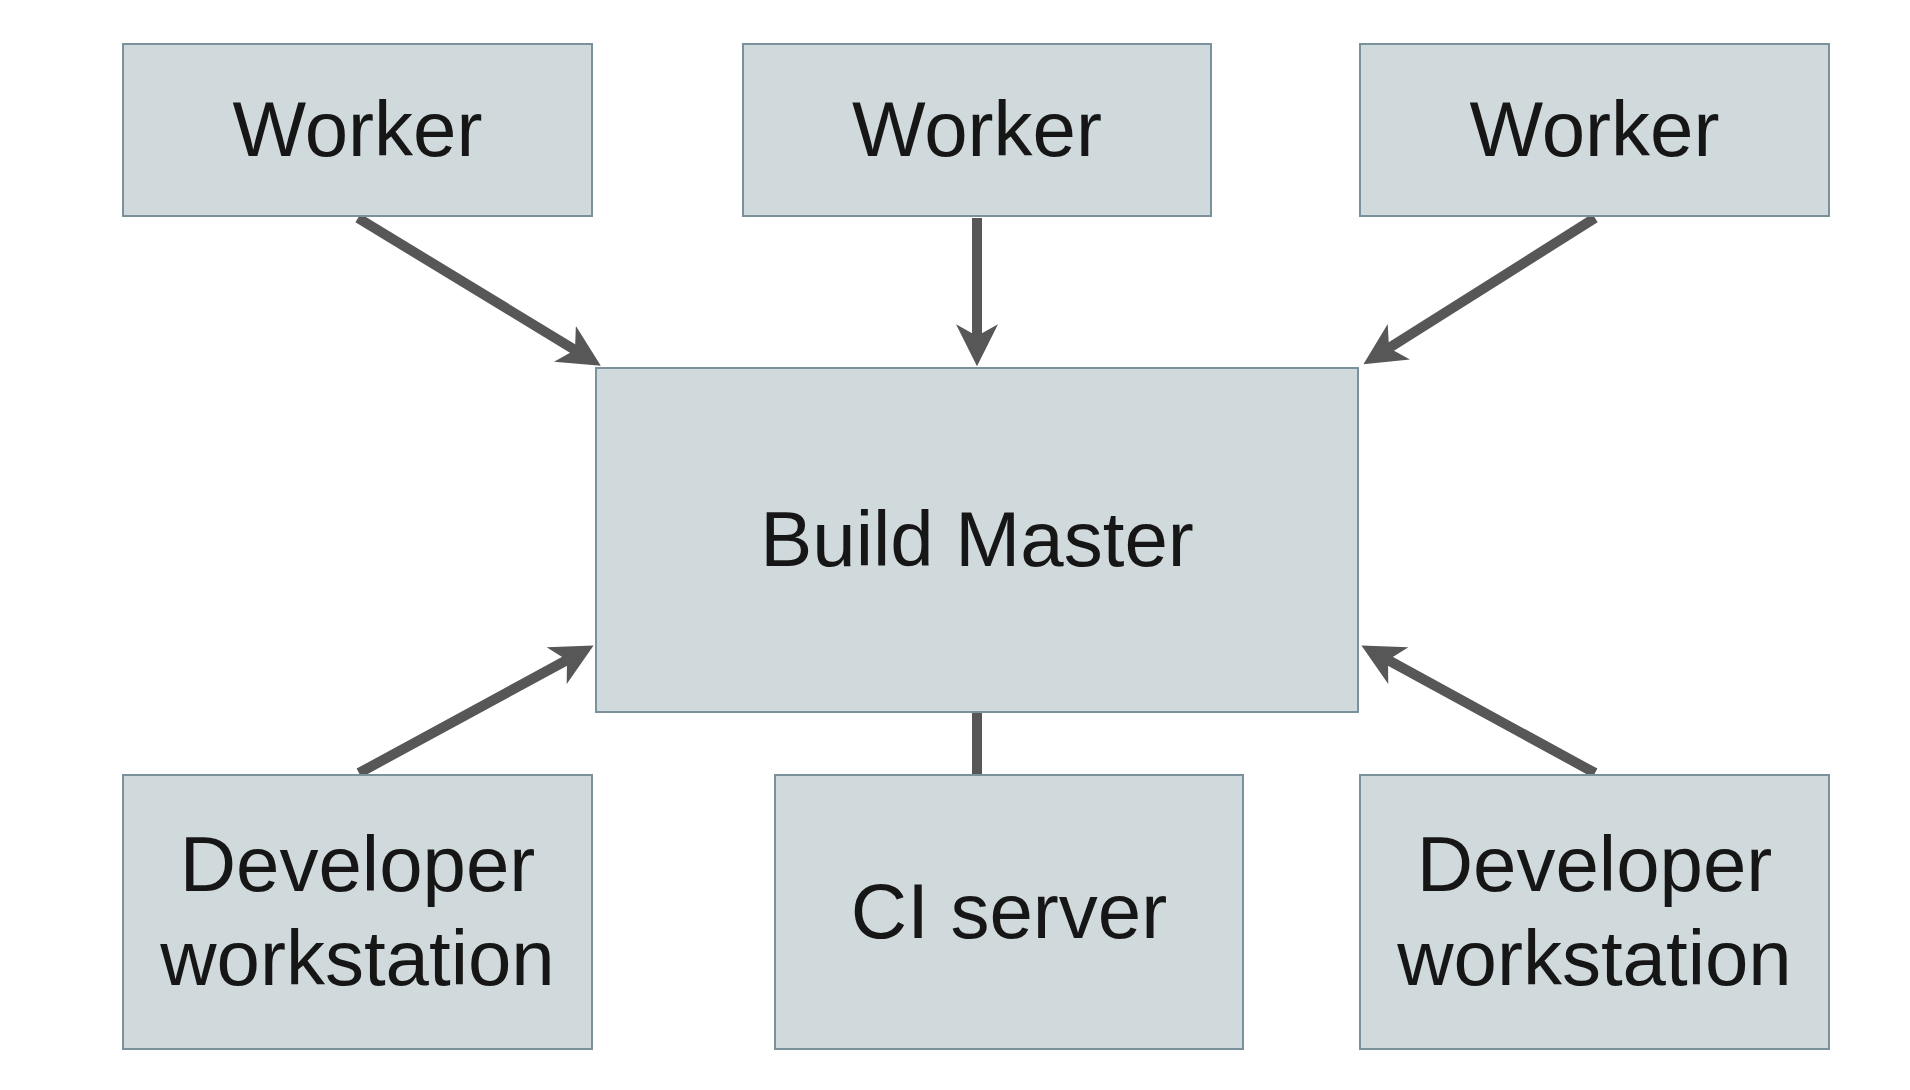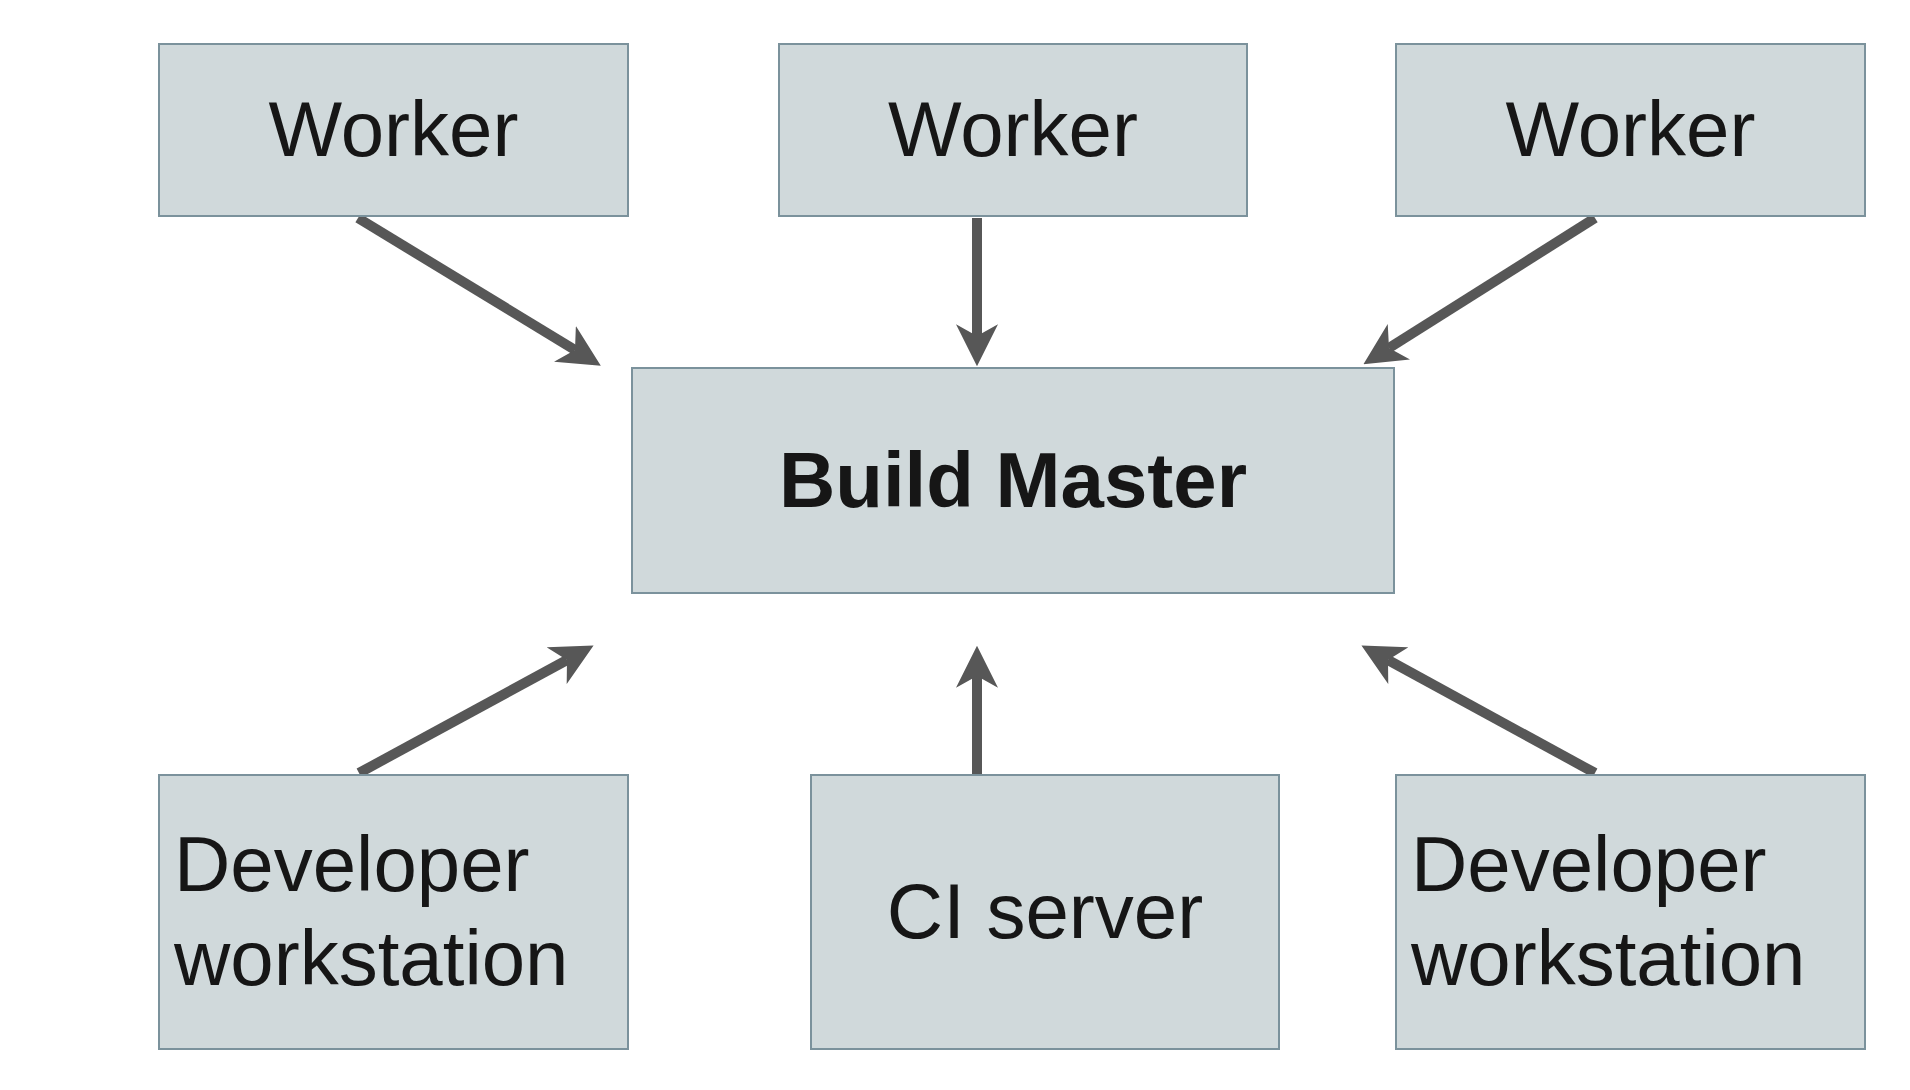--- a/index.html
+++ b/index.html
@@ -16,33 +16,33 @@
     font-family: "Liberation Sans", sans-serif;
   }
   .node {
     position: absolute;
     box-sizing: border-box;
     background: var(--node-fill, #d0d9db);
     border: 2px solid var(--node-border, #7b929c);
     display: flex;
     align-items: center;
     justify-content: center;
+    text-align: center;
     font-size: 78px;
     line-height: 1.2;
     color: var(--text, #161616);
     letter-spacing: 0px;
     padding: 0 14px;
-    margin-left: 36px;
   }
   
   #node-worker-1 { left: 122px; top: 43px;  width: 471px; height: 174px; }
   #node-worker-2 { left: 742px; top: 43px;  width: 470px; height: 174px; }
   #node-worker-3 { left: 1359px; top: 43px; width: 471px; height: 174px; }
   
-  #node-build-master { left: 595px; top: 367px; width: 764px; height: 227px; font-weight: bold; }
+  #node-build-master { left: 595px; top: 367px; width: 764px; height: 346px; }
   
   #node-developer-workstation-1 { left: 122px; top: 774px;  width: 471px; height: 276px; }
   #node-ci-server               { left: 774px; top: 774px;  width: 470px; height: 276px; }
   #node-developer-workstation-2 { left: 1359px; top: 774px; width: 471px; height: 276px; }
 
   #edge-layer {
     position: absolute;
     left: 0; top: 0;
     width: 1910px;
     height: 1090px;

